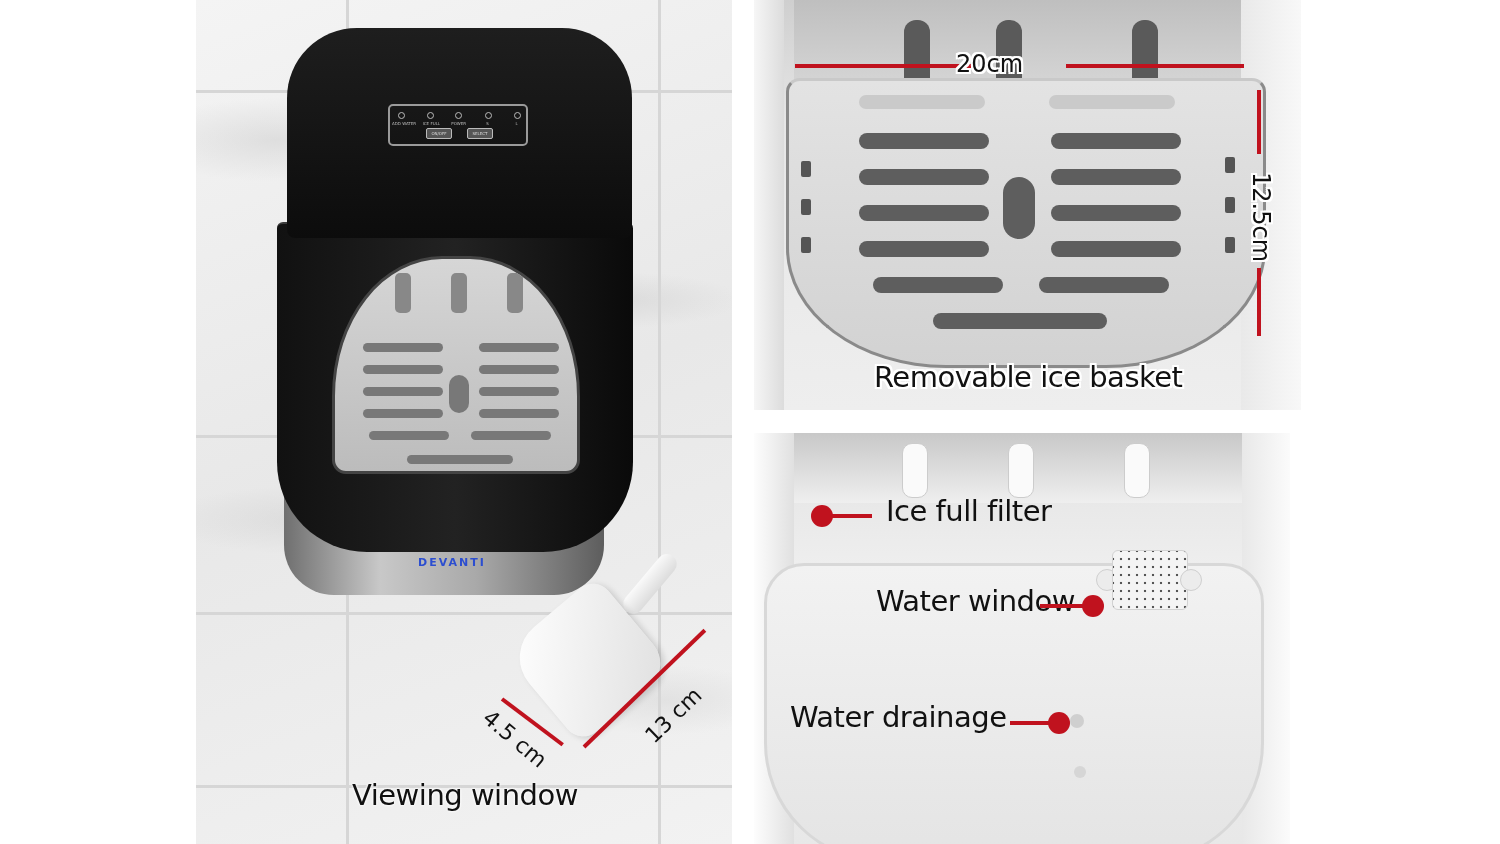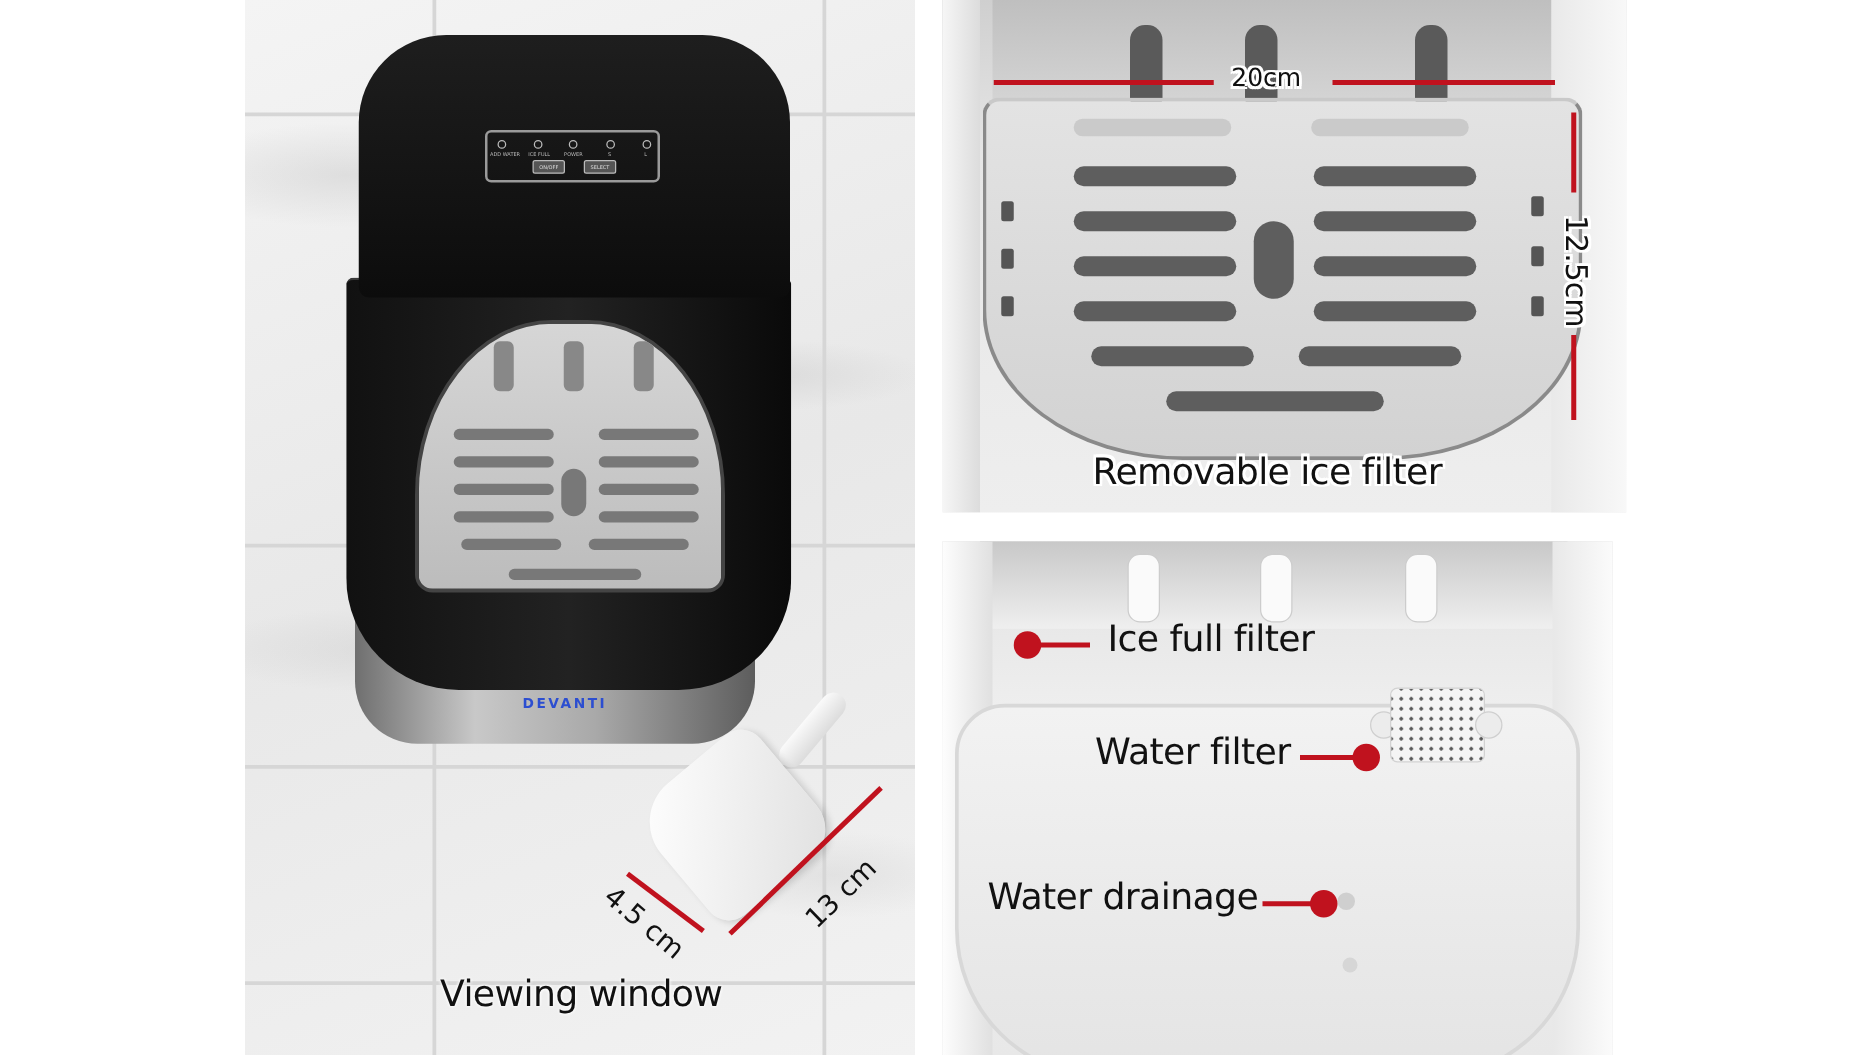--- a/index.html
+++ b/index.html
@@ -242,27 +242,27 @@
     <div class="side-tab" style="left:12px;top:118px"></div>
     <div class="side-tab" style="left:12px;top:156px"></div>
     <div class="side-tab" style="left:436px;top:76px"></div>
     <div class="side-tab" style="left:436px;top:116px"></div>
     <div class="side-tab" style="left:436px;top:156px"></div>
   </div>
 </div>
 
 <div class="callout-line" style="left:795px;top:64px;width:176px"></div>
 <div class="callout-line" style="left:1066px;top:64px;width:178px"></div>
-<span class="outline-text" style="left:985px;top:50px;font-size:20px">20cm</span>
+<span class="outline-text" style="left:956px;top:50px;font-size:24px">20cm</span>
 
 <div class="callout-line" style="left:1257px;top:90px;width:4px;height:64px"></div>
 <div class="callout-line" style="left:1257px;top:268px;width:4px;height:68px"></div>
 <span class="outline-text" style="left:1275px;top:172px;font-size:24px;transform:rotate(90deg);transform-origin:0 0">12.5cm</span>
 
-<span class="outline-text" style="left:874px;top:360px;font-size:29px;letter-spacing:-0.5px">Removable ice filter</span>
+<span class="outline-text" style="left:874px;top:360px;font-size:29px;letter-spacing:-0.5px">Removable ice basket</span>
 
 <div class="panel-rb">
   <div class="rb-top">
     <div class="rb-finger" style="left:118px"></div>
     <div class="rb-finger" style="left:224px"></div>
     <div class="rb-finger" style="left:340px"></div>
   </div>
   <div class="rb-left-wall"></div>
   <div class="rb-right-wall"></div>
   <div class="rb-tank"></div>
@@ -270,19 +270,19 @@
   <div class="filter"></div>
   <div class="filter-lug" style="left:426px;top:136px"></div>
   <div style="position:absolute;left:316px;top:281px;width:14px;height:14px;border-radius:50%;background:#cfcfcf"></div>
   <div style="position:absolute;left:320px;top:333px;width:12px;height:12px;border-radius:50%;background:#d6d6d6"></div>
 </div>
 
 <div class="callout-dot" style="left:811px;top:505px"></div>
 <div class="callout-line" style="left:830px;top:514px;width:42px"></div>
 <span class="callout-text" style="left:886px;top:494px">Ice full filter</span>
 
-<span class="callout-text" style="left:876px;top:584px">Water filter</span>
+<span class="callout-text" style="left:876px;top:584px">Water window</span>
 <div class="callout-line" style="left:1040px;top:604px;width:52px"></div>
 <div class="callout-dot" style="left:1082px;top:595px"></div>
 
 <span class="callout-text" style="left:790px;top:700px">Water drainage</span>
 <div class="callout-line" style="left:1010px;top:721px;width:44px"></div>
 <div class="callout-dot" style="left:1048px;top:712px"></div>
 
 </body></html>

